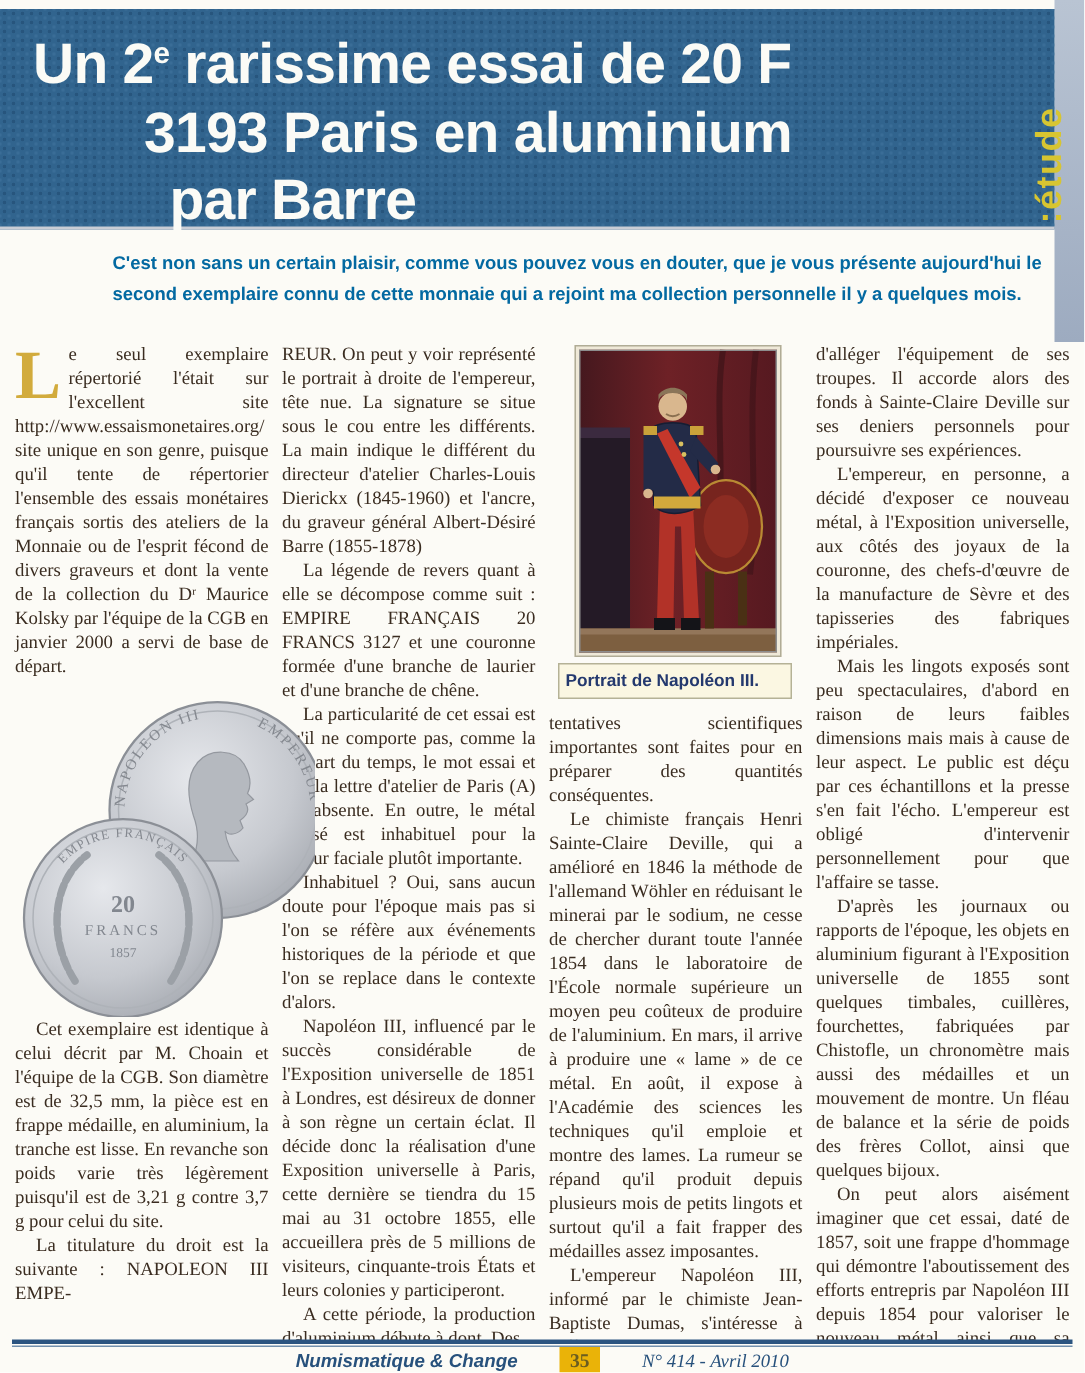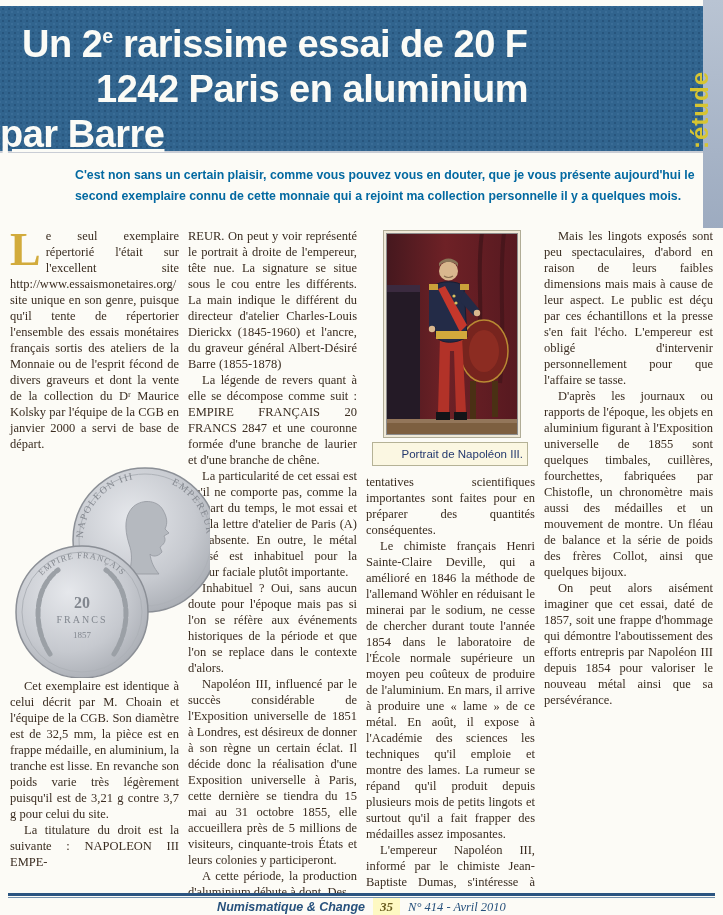--- a/index.html
+++ b/index.html
@@ -21,21 +21,21 @@
     background-position:0 0, 3px 3px;
     border-bottom:2px solid #c9cdd5;
   }
   .title{
     font-family:"Liberation Sans", sans-serif;
     font-weight:bold; color:#fbfbf6; font-size:38px; line-height:45px;
     letter-spacing:-0.5px; padding-top:8px;
   }
   .title .l1{padding-left:22px;}
   .title .l2{padding-left:96px;}
-  .title .l3{text-decoration:underline;}
+  .title .l3{padding-left:113px;}
   .title sup{font-size:0.52em; vertical-align:super;}
 
   .side-strip{
     position:absolute; right:0; top:0; width:20px; height:228px;
     background:linear-gradient(#b9c4d3, #9dabc0);
   }
   .etude-tab{
     position:absolute; left:650px; top:96px; width:100px; height:28px;
     transform:rotate(-90deg);
     font-family:"Liberation Sans", sans-serif; font-weight:bold;
@@ -60,65 +60,65 @@
   .col.first{overflow:visible;}
   .col p{margin:0;}
   .col p.ind{text-indent:14px;}
   .dropcap{
     float:left; font-size:46px; line-height:40px; padding:2px 5px 0 0;
     color:#d2ab3c; font-weight:bold; font-family:"Liberation Serif", serif;
   }
 
   
   .caption{
-    background:#fbf7e2; border:1px solid #b5b296; text-align:right;
-    font-family:"Liberation Sans", sans-serif; font-weight:normal;
+    background:#fbf7e2; border:1px solid #b5b296; text-align:left;
+    font-family:"Liberation Sans", sans-serif; font-weight:bold;
     font-size:11.5px; line-height:14px; padding:4px 4px; text-indent:0;
   }
   .coin-caption{width:178px; margin:4px 0 6px 0; color:#a8382c;}
   .portrait-caption{width:146px; margin:4px 2px 8px 6px; color:#24396e;}
 
   .coins-wrap{position:relative; width:200px; height:222px; margin:4px 0 0 0;}
   .portrait-wrap{
     width:132px; margin:2px 0 0 17px; background:#efe9d8;
     border:1px solid #b0ac96; padding:2px;
   }
   .portrait-wrap svg{display:block;}
 
   
   .footer-rule-a{position:absolute; left:8px; width:707px; top:893px; height:3px; background:#2b5480;}
   .footer-rule-b{position:absolute; left:8px; width:707px; top:897px; height:1px; background:#7290ad;}
   .footer{
     position:absolute; left:0; top:899px; width:723px; height:16px;
-    display:flex; justify-content:center; align-items:center; gap:8px;
+    display:flex; justify-content:center; align-items:center; gap:28px;
   }
   .magazine-name{
     font-family:"Liberation Sans", sans-serif; font-weight:bold; font-style:italic;
     font-size:12.5px; color:#27517c;
   }
   .page-badge{
-    background:#fef9c3; color:#6a5d20; font-family:"Liberation Serif", serif;
-    font-style:italic; font-weight:bold; font-size:13px;
+    background:#eab308; color:#6a5d20; font-family:"Liberation Serif", serif;
+    font-weight:bold; font-size:13px;
     padding:1px 7px;
   }
   .issue-info{
     font-family:"Liberation Serif", serif; font-style:italic;
     font-size:12.5px; color:#27517c;
   }
 </style>
 </head>
 <body>
 
 <div id="page">
 
   <div class="side-strip"></div>
   <div class="header">
     <div class="title">
       <div class="l1"><span>Un 2</span><sup>e</sup><span> rarissime essai de 20 F</span></div>
-      <div class="l2">1242 Paris en aluminium</div>
+      <div class="l2">3193 Paris en aluminium</div>
       <div class="l3">par Barre</div>
     </div>
   </div>
   <div class="etude-tab">:étude</div>
 
   <div class="intro">C'est non sans un certain plaisir, comme vous pouvez vous en douter, que je vous présente aujourd'hui le second exemplaire connu de cette monnaie qui a rejoint ma collection personnelle il y a quelques mois.</div>
 
   <div class="content">
 
     <div class="col first">
@@ -166,21 +166,21 @@
         </svg>
       </div>
 
 
       <p class="ind">Cet exemplaire est identique à celui décrit par M. Choain et l'équipe de la CGB. Son diamètre est de 32,5 mm, la pièce est en frappe médaille, en aluminium, la tranche est lisse. En revanche son poids varie très légèrement puisqu'il est de 3,21 g contre 3,7 g pour celui du site.</p>
       <p class="ind">La titulature du droit est la suivante : NAPOLEON III EMPE-</p>
     </div>
 
     <div class="col">
       <p>REUR. On peut y voir représenté le portrait à droite de l'empereur, tête nue. La signature se situe sous le cou entre les différents. La main indique le différent du directeur d'atelier Charles-Louis Dierickx (1845-1960) et l'ancre, du graveur général Albert-Désiré Barre (1855-1878)</p>
-      <p class="ind">La légende de revers quant à elle se décompose comme suit : EMPIRE FRANÇAIS 20 FRANCS 2847 et une couronne formée d'une branche de laurier et d'une branche de chêne.</p>
+      <p class="ind">La légende de revers quant à elle se décompose comme suit : EMPIRE FRANÇAIS 20 FRANCS 3127 et une couronne formée d'une branche de laurier et d'une branche de chêne.</p>
       <p class="ind">La particularité de cet essai est qu'il ne comporte pas, comme la plupart du temps, le mot essai et que la lettre d'atelier de Paris (A) est absente. En outre, le métal utilisé est inhabituel pour la valeur faciale plutôt importante.</p>
       <p class="ind">Inhabituel ? Oui, sans aucun doute pour l'époque mais pas si l'on se réfère aux événements historiques de la période et que l'on se replace dans le contexte d'alors.</p>
       <p class="ind">Napoléon III, influencé par le succès considérable de l'Exposition universelle de 1851 à Londres, est désireux de donner à son règne un certain éclat. Il décide donc la réalisation d'une Exposition universelle à Paris, cette dernière se tiendra du 15 mai au 31 octobre 1855, elle accueillera près de 5 millions de visiteurs, cinquante-trois États et leurs colonies y participeront.</p>
       <p class="ind">A cette période, la production d'aluminium débute à dont. Des</p>
     </div>
 
     <div class="col">
       <div class="portrait-wrap">
         <svg width="132" height="202" viewBox="0 0 132 202">
           <defs>
@@ -223,20 +223,22 @@
           <rect x="0.5" y="0.5" width="131" height="201" fill="none" stroke="#8d8d8d" stroke-width="1"></rect>
         </svg>
       </div>
       <div class="caption portrait-caption">Portrait de Napoléon III.</div>
       <p>tentatives scientifiques importantes sont faites pour en préparer des quantités conséquentes.</p>
       <p class="ind">Le chimiste français Henri Sainte-Claire Deville, qui a amélioré en 1846 la méthode de l'allemand Wöhler en réduisant le minerai par le sodium, ne cesse de chercher durant toute l'année 1854 dans le laboratoire de l'École normale supérieure un moyen peu coûteux de produire de l'aluminium. En mars, il arrive à produire une « lame » de ce métal. En août, il expose à l'Académie des sciences les techniques qu'il emploie et montre des lames. La rumeur se répand qu'il produit depuis plusieurs mois de petits lingots et surtout qu'il a fait frapper des médailles assez imposantes.</p>
       <p class="ind">L'empereur Napoléon III, informé par le chimiste Jean-Baptiste Dumas, s'intéresse à l'affaire et voit en l'aluminium le moyen</p>
     </div>
 
     <div class="col">
+      <p>d'alléger l'équipement de ses troupes. Il accorde alors des fonds à Sainte-Claire Deville sur ses deniers personnels pour poursuivre ses expériences.</p>
+      <p class="ind">L'empereur, en personne, a décidé d'exposer ce nouveau métal, à l'Exposition universelle, aux côtés des joyaux de la couronne, des chefs-d'œuvre de la manufacture de Sèvre et des tapisseries des fabriques impériales.</p>
       <p class="ind">Mais les lingots exposés sont peu spectaculaires, d'abord en raison de leurs faibles dimensions mais mais à cause de leur aspect. Le public est déçu par ces échantillons et la presse s'en fait l'écho. L'empereur est obligé d'intervenir personnellement pour que l'affaire se tasse.</p>
       <p class="ind">D'après les journaux ou rapports de l'époque, les objets en aluminium figurant à l'Exposition universelle de 1855 sont quelques timbales, cuillères, fourchettes, fabriquées par Chistofle, un chronomètre mais aussi des médailles et un mouvement de montre. Un fléau de balance et la série de poids des frères Collot, ainsi que quelques bijoux.</p>
       <p class="ind"><span>On peut alors aisément imaginer que cet essai, daté de 1857, soit une frappe d'hommage qui démontre l'aboutissement des efforts entrepris par Napoléon III depuis 1854 pour valoriser le nouveau métal ainsi que sa persévérance.</span></p>
 
     </div>
   </div>
 
   <div class="footer-rule-a"></div>
   <div class="footer-rule-b"></div>
   <div class="footer">

